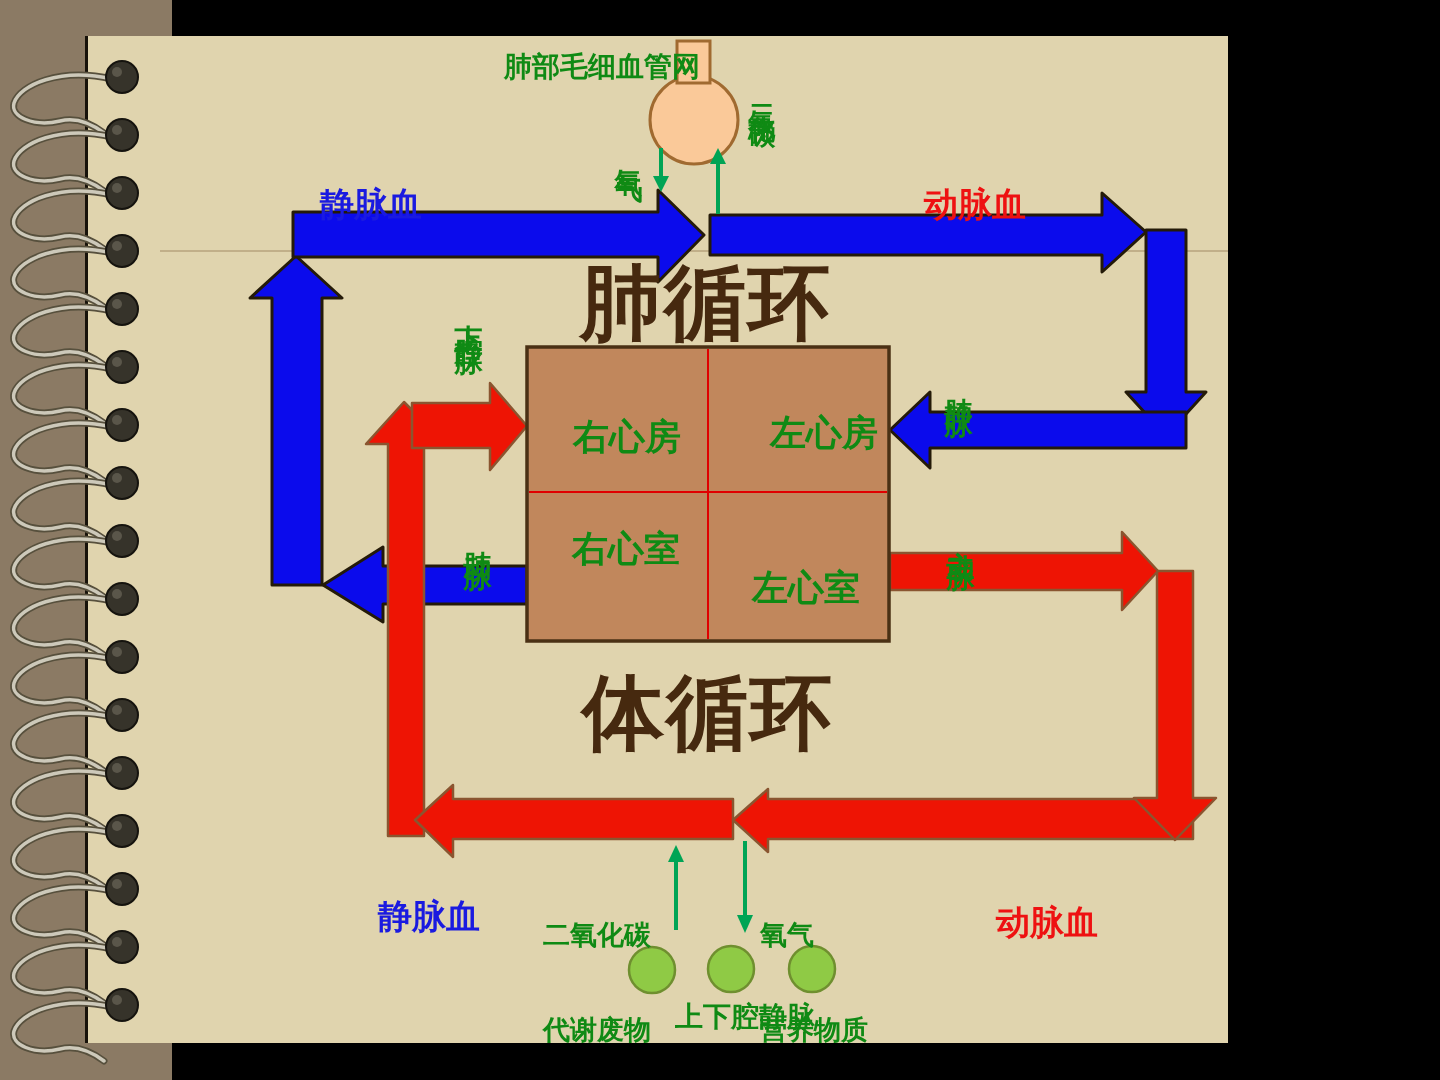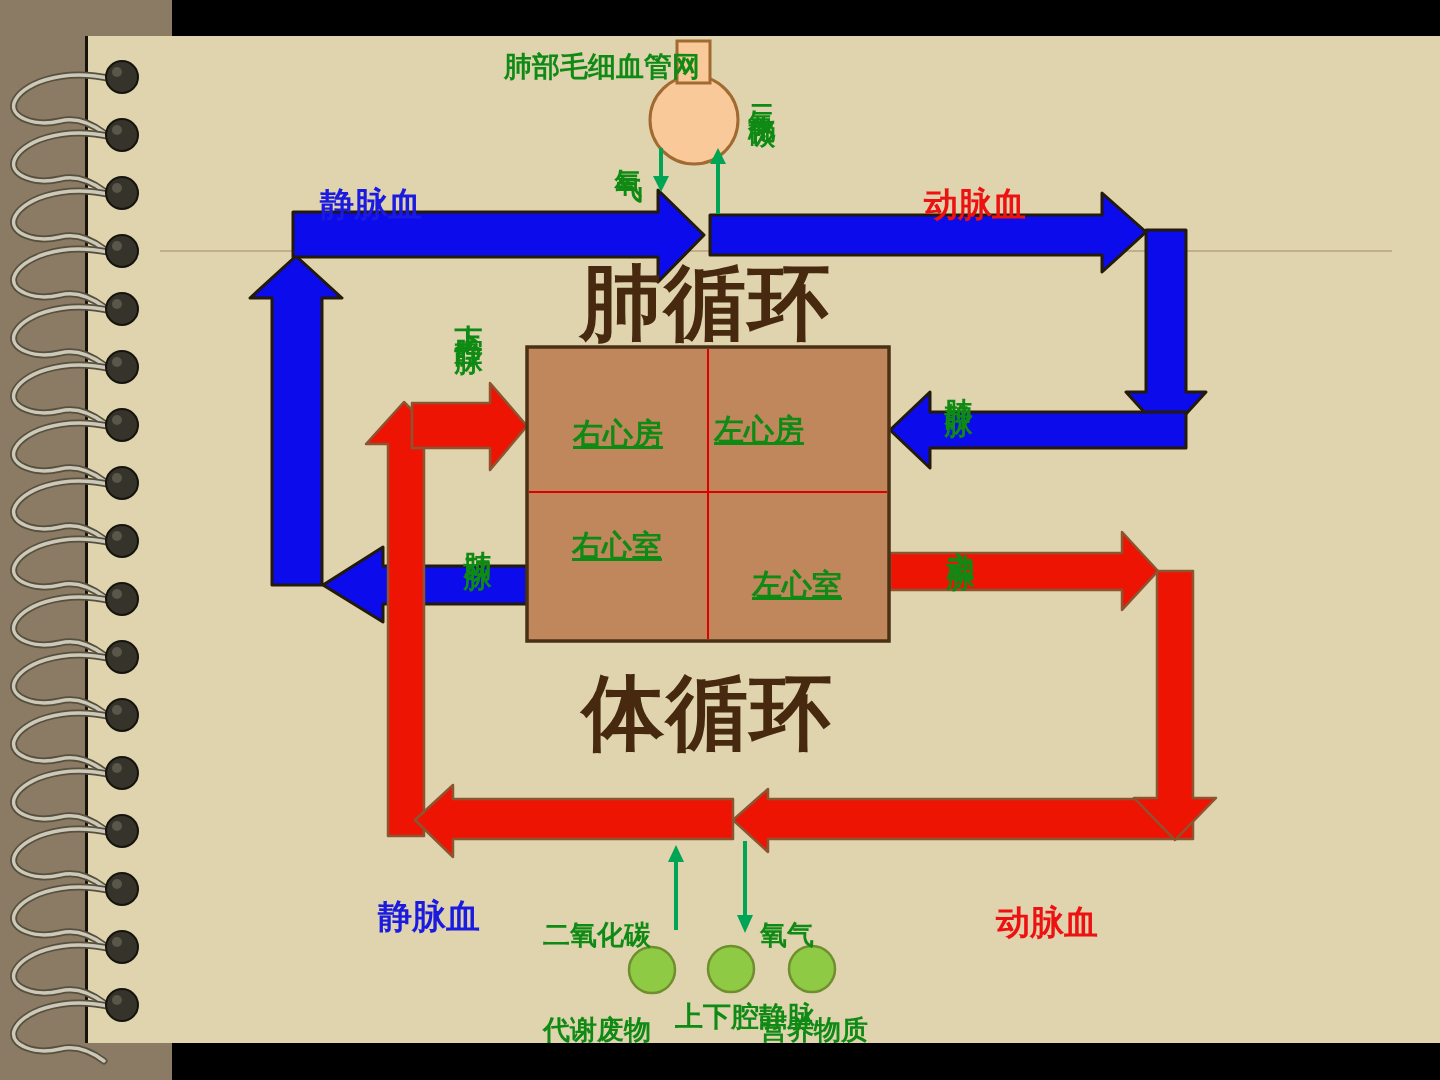--- a/index.html
+++ b/index.html
@@ -1,16 +1,16 @@
 <!DOCTYPE html>
 <html style="--venous-blue: #0b0bec; --arterial-red: #ee1404; --label-green: #0f8a14; --gas-green: #00a455; --title-brown: #46290f; --venous-text: #1a1ae0; --arterial-text: #ee1111; --heart-fill: #c1875c; --heart-border: #4a3014; --lung-fill: #fac999; --lung-border: #a06a30; --cell-green: #8fca45; --page-cream: #e0d4ae; --cover-brown: #8b7a64;"><head>
 <meta charset="utf-8">
 <style>
   html,body{margin:0;padding:0;background:#000;}
-  #stage{position:relative;width:1440px;height:1080px;overflow:hidden;
+  #stage{position:relative;width:1228px;height:1080px;overflow:hidden;
          background:#000;font-family:"Liberation Sans",sans-serif;}
   
   #cover{position:absolute;left:0;top:0;width:172px;height:1080px;background:var(--cover-brown,#8b7a64);}
   #page{position:absolute;left:85px;top:36px;width:1355px;height:1007px;
         background:var(--page-cream,#e0d4ae);border-left:3px solid #17120a;}
   #bar-top{position:absolute;left:172px;top:0;width:1268px;height:36px;background:#000;}
   #bar-bottom{position:absolute;left:172px;top:1043px;width:1268px;height:37px;background:#000;}
   #faint-line{position:absolute;left:160px;top:250px;width:1232px;height:2px;
               background:#a8906c;opacity:.55;}
   svg.layer{position:absolute;left:0;top:0;z-index:2;}
@@ -20,21 +20,21 @@
   .arrow-red{fill:var(--arterial-red,#ee1404);stroke:#8a5530;stroke-width:2.5;stroke-linejoin:round;}
   .gas{stroke:var(--gas-green,#00a455);stroke-width:4;fill:none;}
   .gas-head{fill:var(--gas-green,#00a455);stroke:none;}
   
   .lbl{position:absolute;z-index:3;font-weight:bold;white-space:pre;line-height:1.18;}
   .green{color:var(--label-green,#0f8a14);}
   .blue{color:var(--venous-text,#1a1ae0);}
   .red{color:var(--arterial-text,#ee1111);}
   .brown{color:var(--title-brown,#46290f);}
   .vtext{writing-mode:vertical-rl;text-orientation:upright;letter-spacing:5px;}
-  .f28{font-size:28px;} .f27{font-size:27px;} .f30{font-size:30px;text-decoration:underline;} .f34{font-size:34px;margin-top:28px;}
+  .f28{font-size:28px;} .f27{font-size:27px;} .f30{font-size:36px;} .f34{font-size:34px;margin-top:28px;}
   .title{font-size:82px;letter-spacing:2px;line-height:1;}
 </style>
 </head>
 <body>
 
 <div id="stage">
   <div id="cover"></div>
   <div id="page"></div>
   <div id="bar-top"></div>
   <div id="bar-bottom"></div>
@@ -120,21 +120,21 @@
   <div class="lbl green f28 vtext" style="left:612px;top:147px;">氧气</div>
   <div class="lbl green f27 vtext" style="left:745px;top:84px;">二氧化碳</div>
 
   <div class="lbl blue f34" style="left:320px;top:156px;">静脉血</div>
   <div class="lbl red f34" style="left:924px;top:156px;">动脉血</div>
 
   <div class="lbl brown title" style="left:580px;top:262px;">肺循环</div>
   <div class="lbl brown title" style="left:582px;top:672px;">体循环</div>
 
   <div class="lbl green f30" style="left:573px;top:416px;">右心房</div>
-  <div class="lbl green f30" style="left:714px;top:412px;">左心房</div>
+  <div class="lbl green f30" style="left:770px;top:412px;">左心房</div>
   <div class="lbl green f30" style="left:572px;top:528px;">右心室</div>
   <div class="lbl green f30" style="left:752px;top:540px;margin-top:27px;">左心室</div>
 
   <div class="lbl green f28 vtext" style="left:452px;top:302px;">上下腔静脉</div>
   <div class="lbl green f28 vtext" style="left:461px;top:528px;">肺动脉</div>
   <div class="lbl green f28 vtext" style="left:942px;top:375px;">肺静脉</div>
   <div class="lbl green f28 vtext" style="left:944px;top:528px;">主动脉</div>
 
   <div class="lbl green f27" style="left:543px;top:856px;">
     <div>二氧化碳</div>

